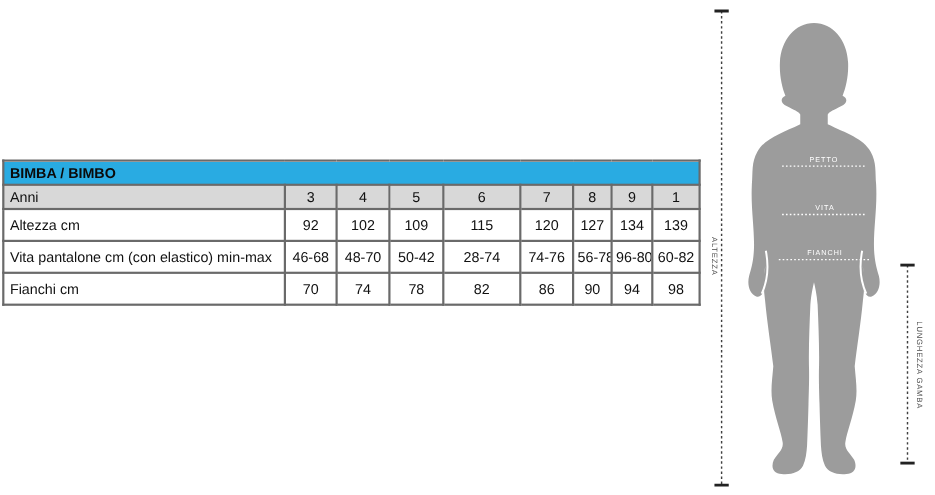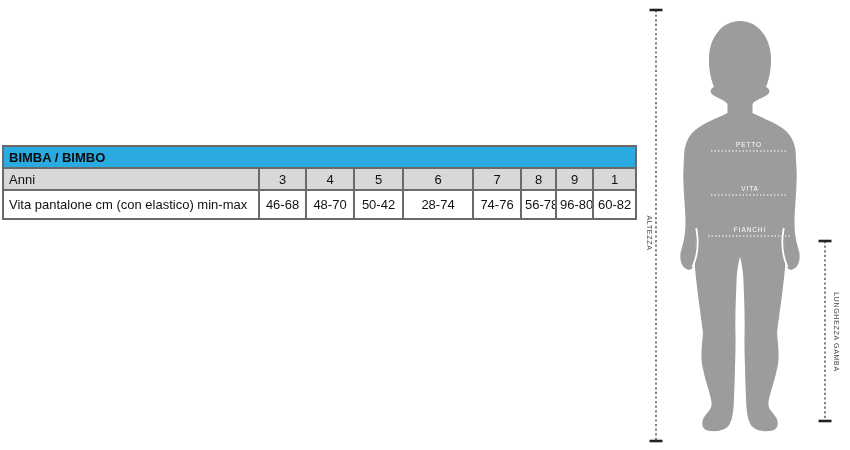--- a/index.html
+++ b/index.html
@@ -62,29 +62,51 @@
         <td class="val">3</td>
         <td class="val">4</td>
         <td class="val">5</td>
         <td class="val">6</td>
         <td class="val">7</td>
         <td class="val">8</td>
         <td class="val">9</td>
         <td class="val">1</td>
       </tr>
       <tr>
+        <td class="lbl">Altezza cm</td>
+        <td class="val">92</td>
+        <td class="val">102</td>
+        <td class="val">109</td>
+        <td class="val">115</td>
+        <td class="val">120</td>
+        <td class="val">127</td>
+        <td class="val">134</td>
+        <td class="val">139</td>
+      </tr>
+      <tr>
         <td class="lbl">Vita pantalone cm (con elastico) min-max</td>
         <td class="val">46-68</td>
         <td class="val">48-70</td>
         <td class="val">50-42</td>
         <td class="val">28-74</td>
         <td class="val">74-76</td>
         <td class="val">56-78</td>
         <td class="val">96-80</td>
         <td class="val">60-82</td>
+      </tr>
+      <tr>
+        <td class="lbl">Fianchi cm</td>
+        <td class="val">70</td>
+        <td class="val">74</td>
+        <td class="val">78</td>
+        <td class="val">82</td>
+        <td class="val">86</td>
+        <td class="val">90</td>
+        <td class="val">94</td>
+        <td class="val">98</td>
       </tr>
     </tbody>
 </table>
 
 <svg class="figure-svg" viewBox="0 0 224 450" aria-hidden="true">
   <defs>
     <g id="half">
 
       <path fill="#9C9C9C" d="
         M112 21

